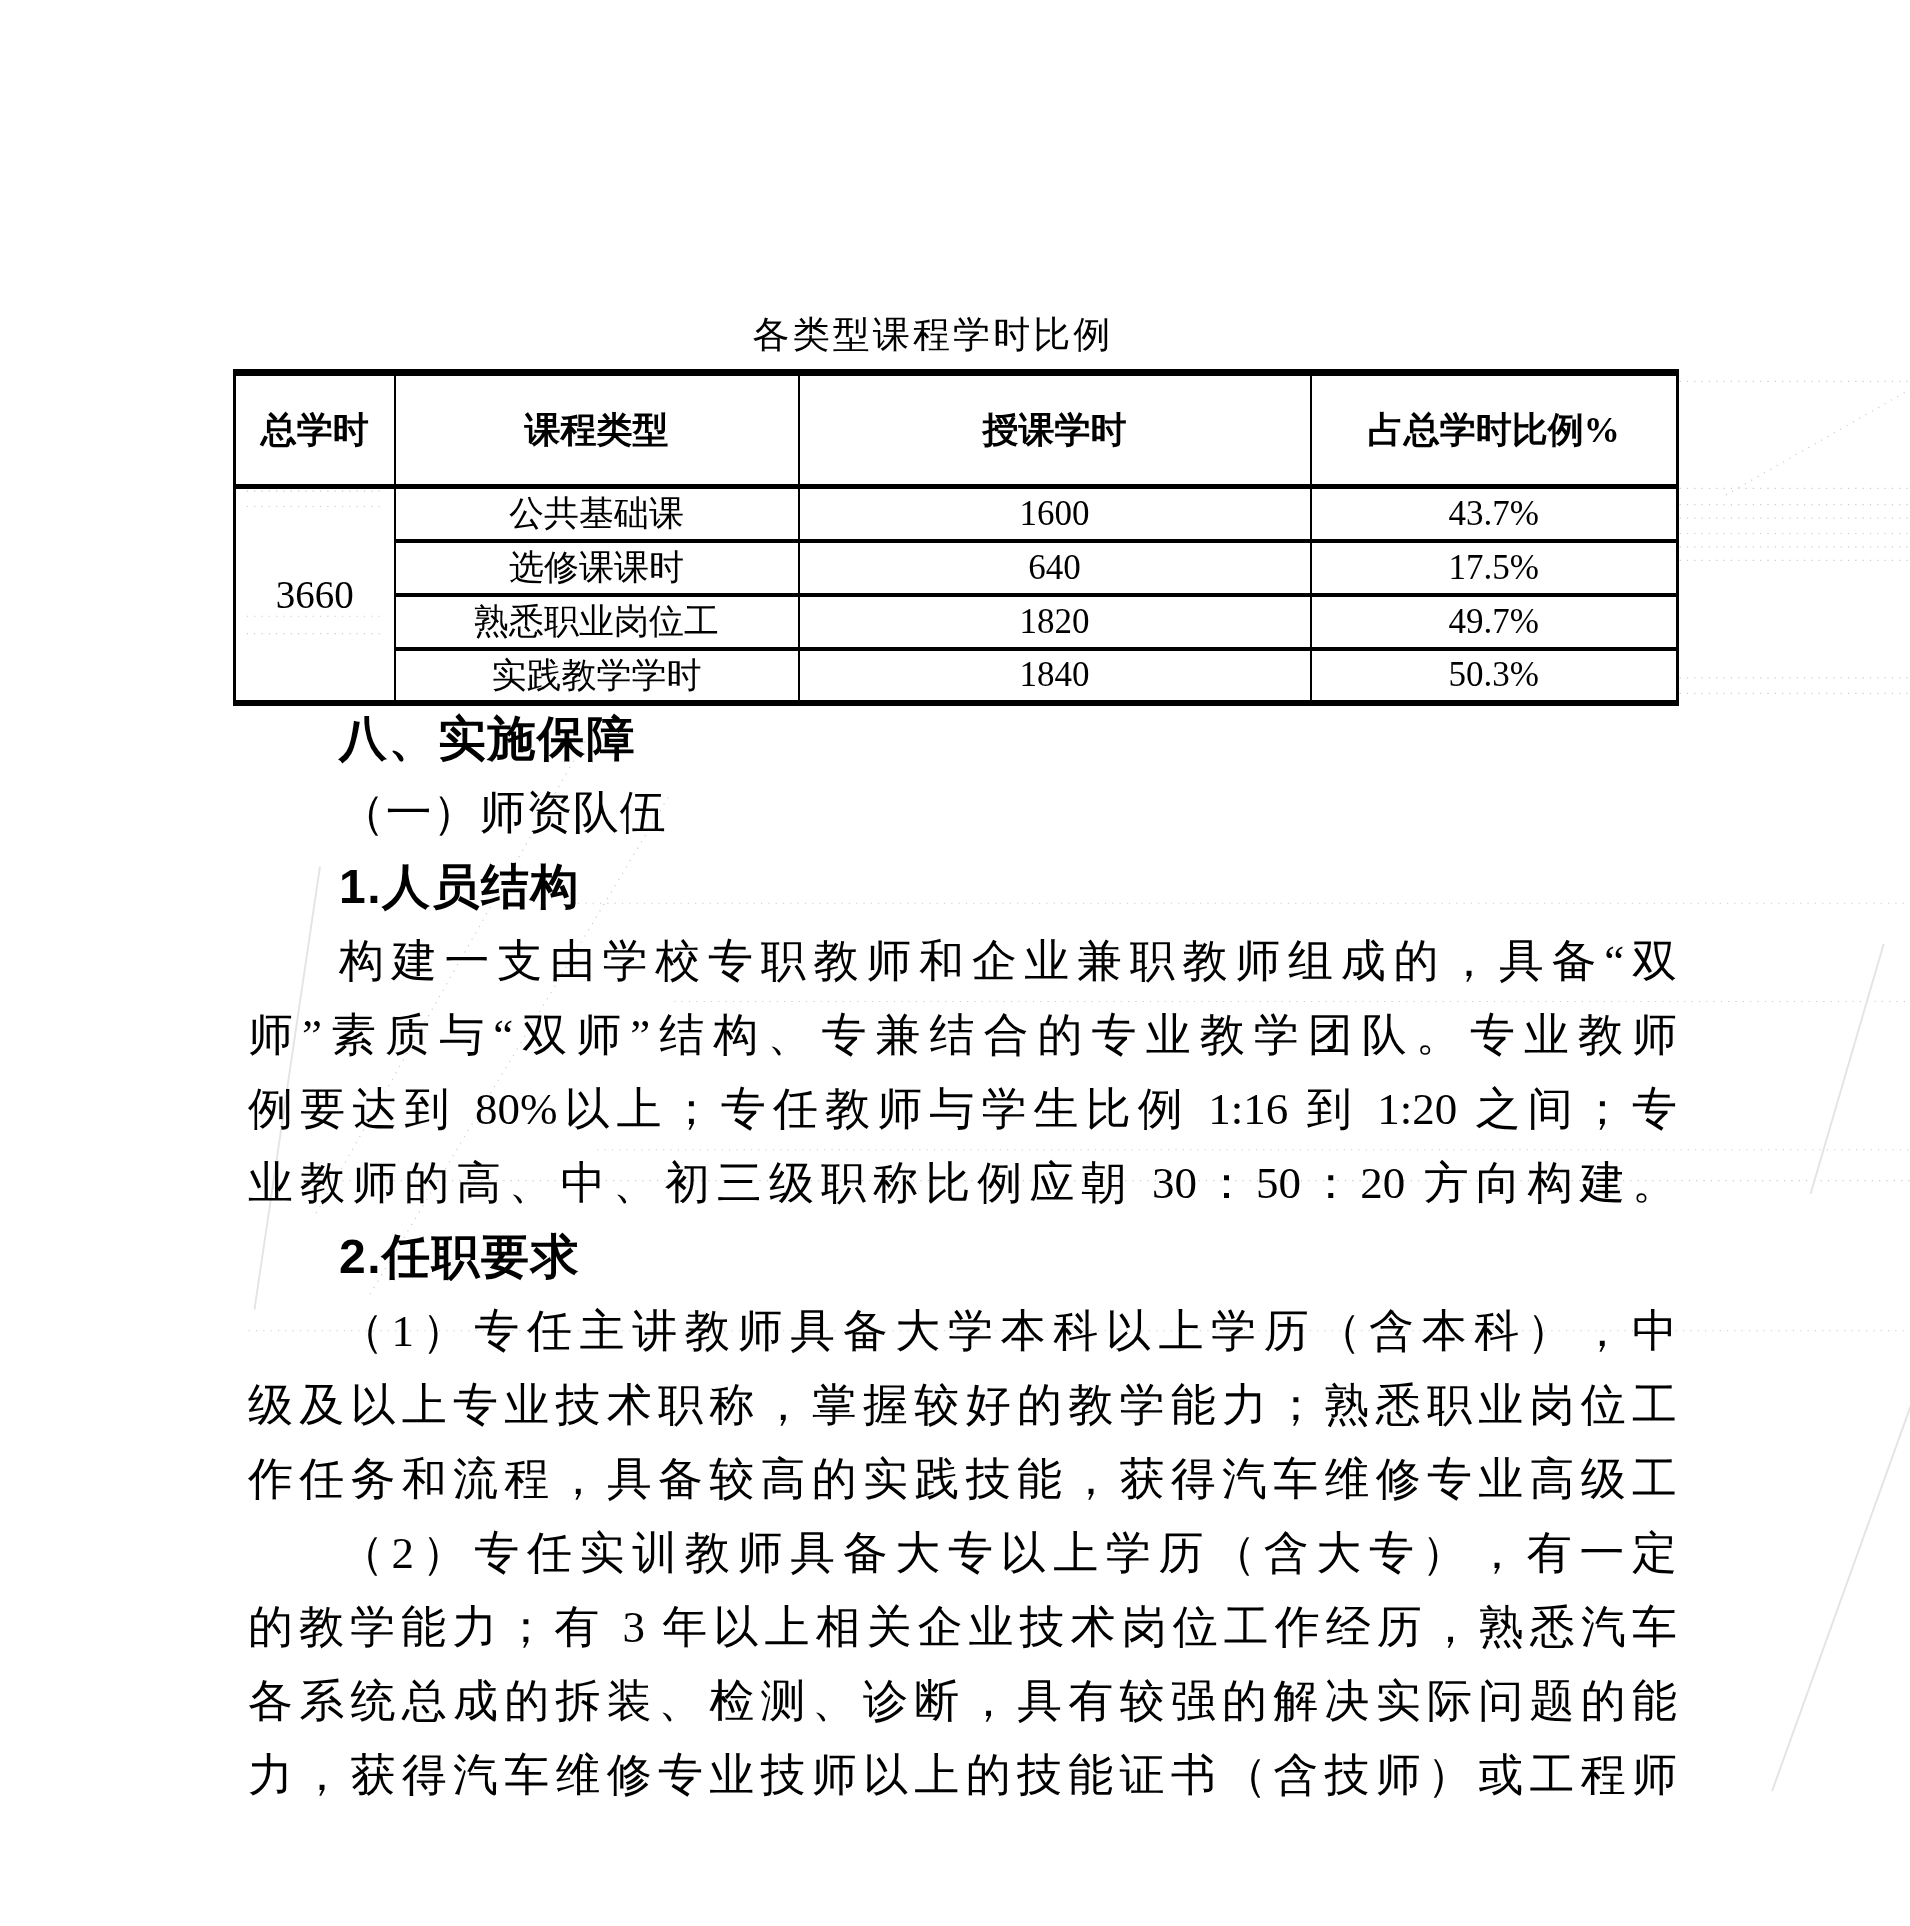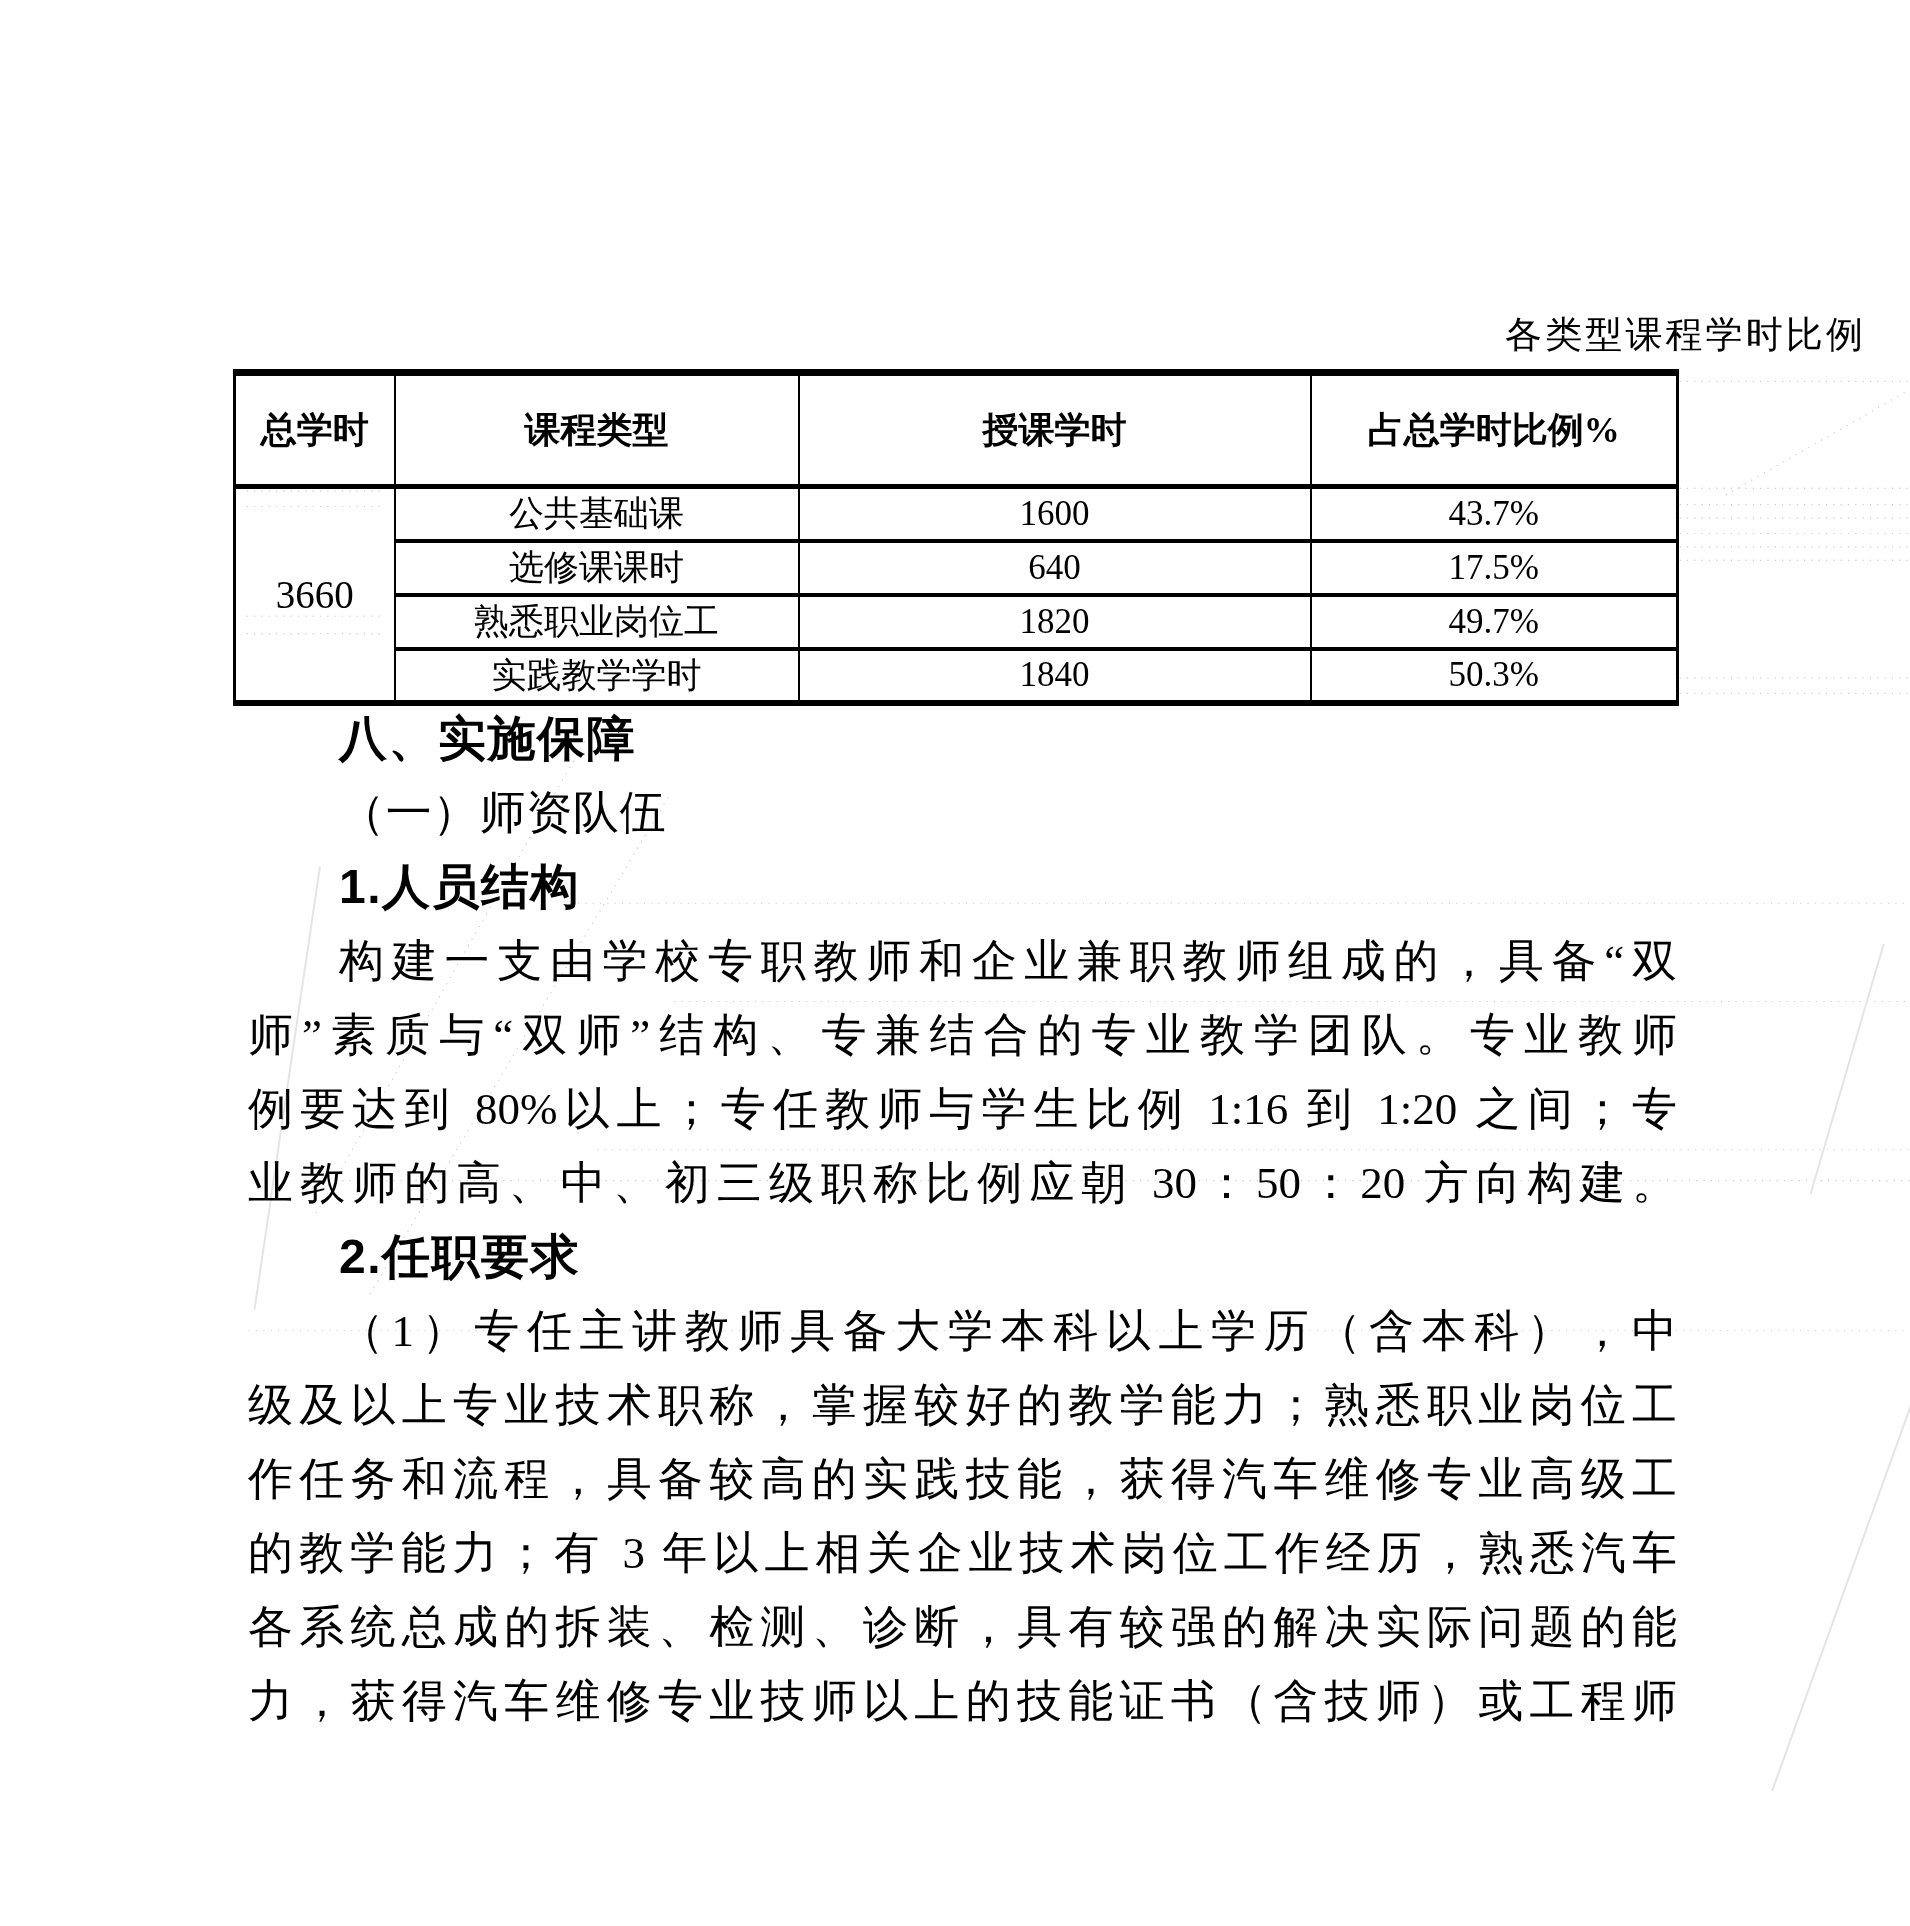--- a/index.html
+++ b/index.html
@@ -21,21 +21,21 @@
     left: 0; top: 0;
     width: 1911px; height: 2702px;
     pointer-events: none;
   }
   
   .caption {
     position: absolute;
     top: 306px; left: 0;
     width: 1866px; height: 58px;
     line-height: 58px;
-    text-align: right;
+    text-align: center;
     font-size: 37px;
     letter-spacing: 3.1px;
   }
   
   table.hours {
     position: absolute;
     left: 233px; top: 369px;
     width: 1443px;
     border-collapse: collapse;
     table-layout: fixed;
@@ -176,19 +176,20 @@
       <div class="line h2 indent">（一）师资队伍</div>
       <div class="line h1 indent">1.人员结构</div>
       <div class="line indent fill">构建一支由学校专职教师和企业兼职教师组成的，具备“双</div>
       <div class="line fill">师”素质与“双师”结构、专兼结合的专业教学团队。专业教师</div>
       <div class="line fill">例要达到 80%以上；专任教师与学生比例 1:16 到 1:20 之间；专</div>
       <div class="line fill">业教师的高、中、初三级职称比例应朝 30：50：20 方向构建。</div>
       <div class="line h1 indent">2.任职要求</div>
       <div class="line indent fill">（1）专任主讲教师具备大学本科以上学历（含本科），中</div>
       <div class="line fill">级及以上专业技术职称，掌握较好的教学能力；熟悉职业岗位工</div>
       <div class="line fill">作任务和流程，具备较高的实践技能，获得汽车维修专业高级工</div>
+      <div class="line indent fill">（2）专任实训教师具备大专以上学历（含大专），有一定</div>
       <div class="line fill">的教学能力；有 3 年以上相关企业技术岗位工作经历，熟悉汽车</div>
       <div class="line fill">各系统总成的拆装、检测、诊断，具有较强的解决实际问题的能</div>
       <div class="line fill">力，获得汽车维修专业技师以上的技能证书（含技师）或工程师</div>
     </div>
 
 </div>
 
 
 </body></html>

